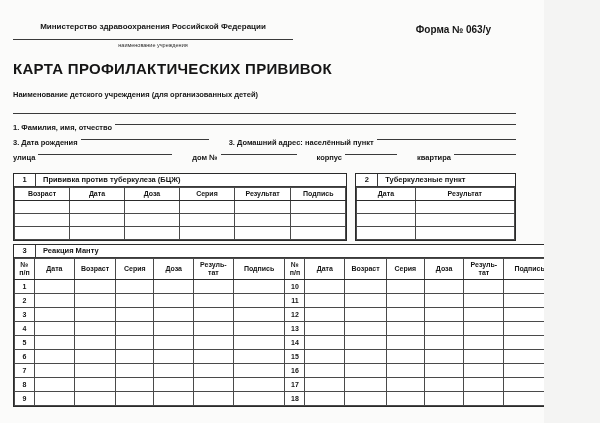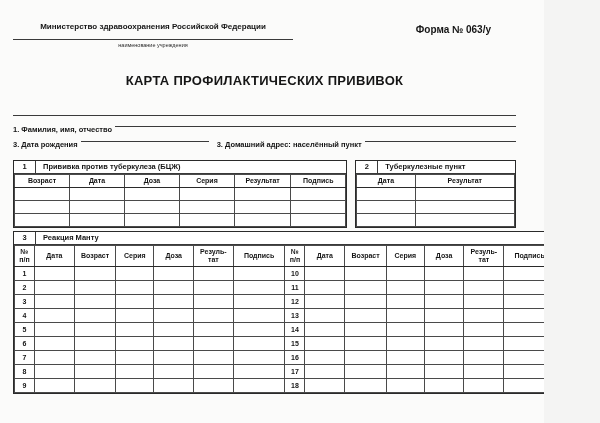--- a/index.html
+++ b/index.html
@@ -7,42 +7,42 @@
   body { background:#f4f4f3; font-family:"Liberation Sans", sans-serif; color:#151515; }
   .page { width:544px; height:423px; background:#fbfbfa; padding:22px 28px 0 13px; overflow:hidden; }
 
   
   .hdr { display:flex; justify-content:space-between; align-items:flex-start; }
   .ministry-block { width:280px; text-align:center; }
   .ministry { font-weight:bold; font-size:8px; line-height:10px; padding-bottom:7px; border-bottom:1.5px solid #3a3a3a; }
   .inst-caption { font-size:5.5px; color:#2a2a2a; padding-top:1.5px; }
   .form-no { font-weight:bold; font-size:10px; margin:2px 25px 0 0; }
 
-  .title { text-align:center; font-weight:bold; font-size:13px; letter-spacing:.3px; margin-top:25px; }
+  .title { text-align:left; font-weight:bold; font-size:15px; letter-spacing:.3px; margin-top:12px; }
 
   
   .reg-row { display:flex; margin-top:13px; }
   .reg-left { width:252px; display:flex; align-items:flex-start; }
   .lbl { font-weight:bold; font-size:7.5px; white-space:nowrap; }
   .date-line { width:105px; margin-left:4px; text-align:center; }
   .date-line .blank { display:block; height:9px; border-bottom:1px solid #3a3a3a; }
   .date-caption { font-size:5px; color:#2a2a2a; }
   .reg-right { flex:1; }
   .inst-blank { height:15px; border-bottom:1px solid #3a3a3a; }
 
   
   .fields { margin-top:9px; }
   .frow { display:flex; height:15px; }
   .fill { flex:1; border-bottom:1px solid #3a3a3a; height:2px; margin-left:3px; }
   .fill.w130 { flex:0 0 128px; }
   .fill.wstreet { flex:2.6; }
   .fill.whouse { flex:0 0 76px; }
   .fill.wbld { flex:0 0 52px; }
   .fill.wapt { flex:0 0 62px; }
-  .ml { margin-left:8px; }
+  .ml { margin-left:20px; }
 
   
   .two-col { display:flex; gap:8px; margin-top:5px; }
   .sec { border:1.5px solid #2a2a2a; background:#fff; }
   .sec-bcg { width:362px; }
   .sec-tb { width:174px; }
   .sec-mantoux { width:544px; margin-top:3px; }
   .band { display:flex; align-items:center; height:13px; border-bottom:1.5px solid #3a3a3a; }
   .band-num { width:22px; text-align:center; font-weight:bold; font-size:7.5px; border-right:1px solid #3a3a3a; align-self:stretch; line-height:12px; }
   .band-title { font-weight:bold; font-size:7.5px; padding-left:7px; }
@@ -66,34 +66,45 @@
       <div class="ministry">Министерство здравоохранения Российской Федерации</div>
       <div class="inst-caption">наименование учреждения</div>
     </div>
     <div class="form-no">Форма № 063/у</div>
   </div>
 
   <div class="title">КАРТА ПРОФИЛАКТИЧЕСКИХ ПРИВИВОК</div>
 
   <div class="reg-row">
     <div class="reg-right">
+      <div class="lbl">Наименование детского учреждения (для организованных детей)</div>
       <div class="inst-blank"></div>
     </div>
   </div>
 
   <div class="fields">
     <div class="frow">
       <span class="lbl">1. Фамилия, имя, отчество</span>
       <span class="fill"></span>
     </div>
     <div class="frow">
       <span class="lbl">3. Дата рождения</span>
       <span class="fill w130"></span>
       <span class="lbl ml">3. Домашний адрес: населённый пункт</span>
       <span class="fill"></span>
+    </div>
+    <div class="frow">
+      <span class="lbl">улица</span>
+      <span class="fill wstreet"></span>
+      <span class="lbl ml">дом №</span>
+      <span class="fill whouse"></span>
+      <span class="lbl ml">корпус</span>
+      <span class="fill wbld"></span>
+      <span class="lbl ml">квартира</span>
+      <span class="fill wapt"></span>
     </div>
   </div>
 
   <div class="two-col">
 
     <div class="sec sec-bcg">
       <div class="band">
         <span class="band-num">1</span>
         <span class="band-title">Прививка против туберкулеза (БЦЖ)</span>
       </div>

